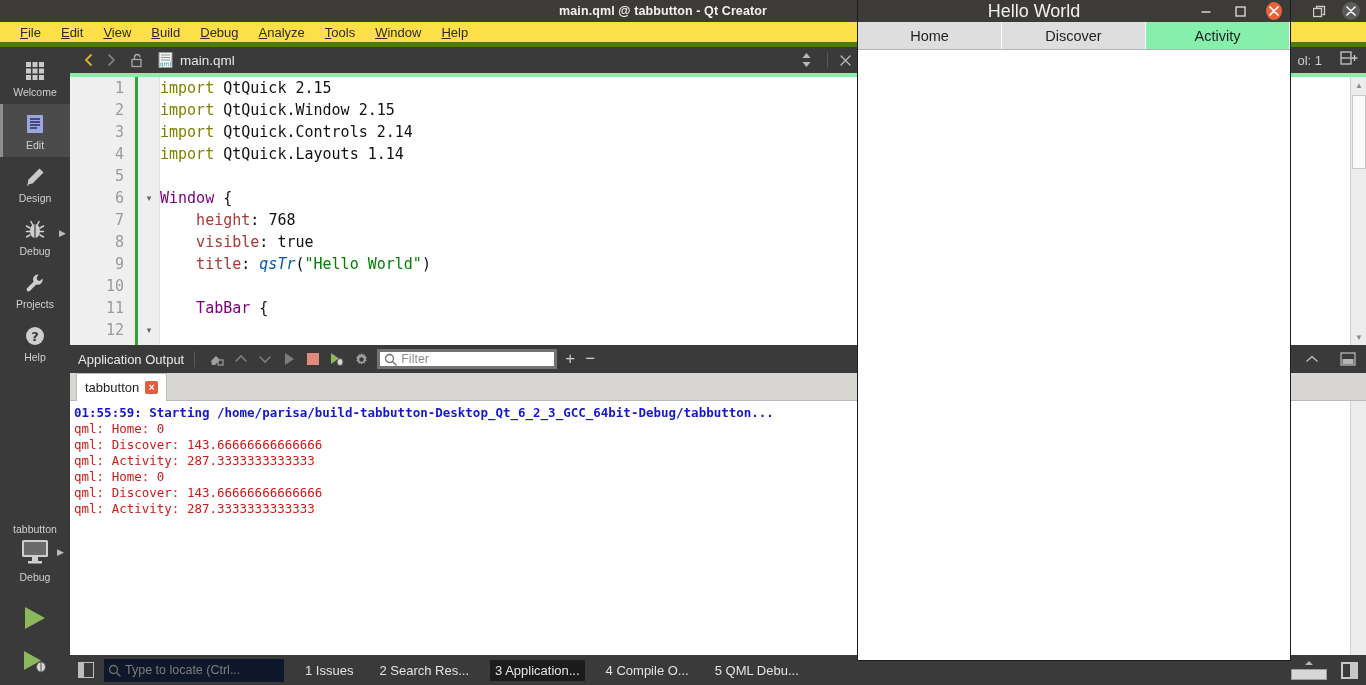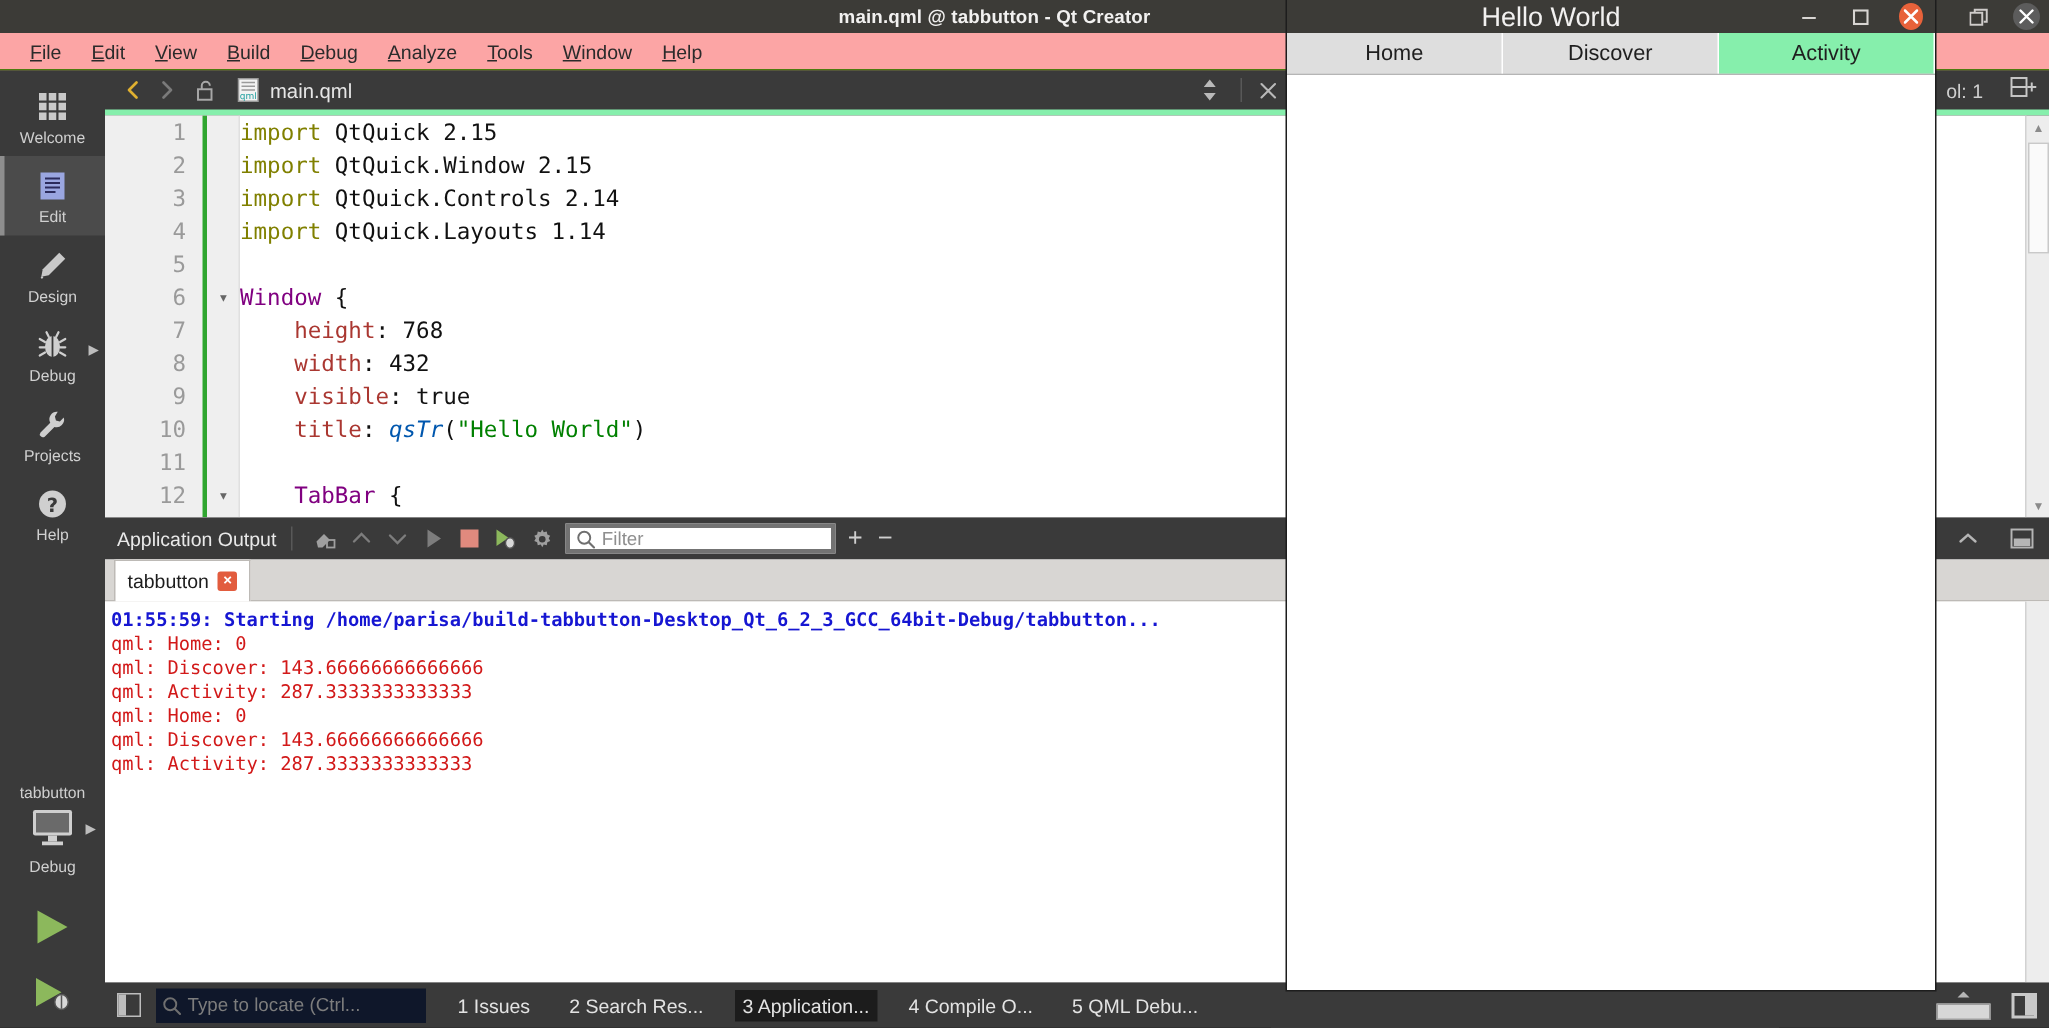--- a/index.html
+++ b/index.html
@@ -24,22 +24,22 @@
     display:flex; align-items:center; gap:14px; }
   .qtc-win-btn { width:18px; height:18px; display:flex; align-items:center;
     justify-content:center; color:#d8d5d2; }
   .qtc-win-btn svg { display:block; }
   .qtc-close-circle { width:18px; height:18px; border-radius:50%;
     background:#5c5c5c; display:flex; align-items:center; justify-content:center; }
 
   
   .menubar {
     position:absolute; left:0; top:22px; width:1366px; height:25px;
-    background:#fca5a5; display:flex; align-items:center; padding-left:10px; gap:0;
-    border-bottom:1px solid #4d7c0f;
+    background:#fde047; display:flex; align-items:center; padding-left:10px; gap:0;
+    border-bottom:5px solid #4d7c0f;
   }
   .menu-item { font-size:13px; color:#2b2b2b; padding:2px 10px; white-space:nowrap; }
   .menu-item u { text-decoration:underline; }
 
   
   .modebar { position:absolute; left:0; top:47px; width:70px; height:638px;
     background:#3a3a3a; }
   .mode-item { width:70px; height:53px; display:flex; flex-direction:column;
     align-items:center; justify-content:center; position:relative; }
   .mode-item.selected { background:#4b4b4b; }
@@ -411,21 +411,20 @@
           <div class="fold" style="position: relative; height: 22px;">▾</div>
         </div>
       <div class="codearea" id="codearea">
           <div class="cline"><span class="tok-kw">import</span><span class="tok-plain"> QtQuick 2.15</span></div>
           <div class="cline"><span class="tok-kw">import</span><span class="tok-plain"> QtQuick.Window 2.15</span></div>
           <div class="cline"><span class="tok-kw">import</span><span class="tok-plain"> QtQuick.Controls 2.14</span></div>
           <div class="cline"><span class="tok-kw">import</span><span class="tok-plain"> QtQuick.Layouts 1.14</span></div>
           <div class="cline">&nbsp;</div>
           <div class="cline"><span class="tok-type">Window</span><span class="tok-plain"> {</span></div>
           <div class="cline"><span class="tok-prop">    height</span><span class="tok-plain">: </span><span class="tok-num">768</span></div>
-          <div class="cline"><span class="tok-prop">    width</span><span class="tok-plain">: </span><span class="tok-num">432</span></div>
           <div class="cline"><span class="tok-prop">    visible</span><span class="tok-plain">: </span><span class="tok-num">true</span></div>
           <div class="cline"><span class="tok-prop">    title</span><span class="tok-plain">: </span><span class="tok-fn">qsTr</span><span class="tok-plain">(</span><span class="tok-str">"Hello World"</span><span class="tok-plain">)</span></div>
           <div class="cline">&nbsp;</div>
           <div class="cline"><span class="tok-type">    TabBar</span><span class="tok-plain"> {</span></div>
         </div>
     </div>
     <div class="ed-scroll">
       <div class="sb-arrow" style="top:0;">▲</div>
       <div class="thumb"></div>
       <div class="sb-arrow" style="bottom:0;">▼</div>

